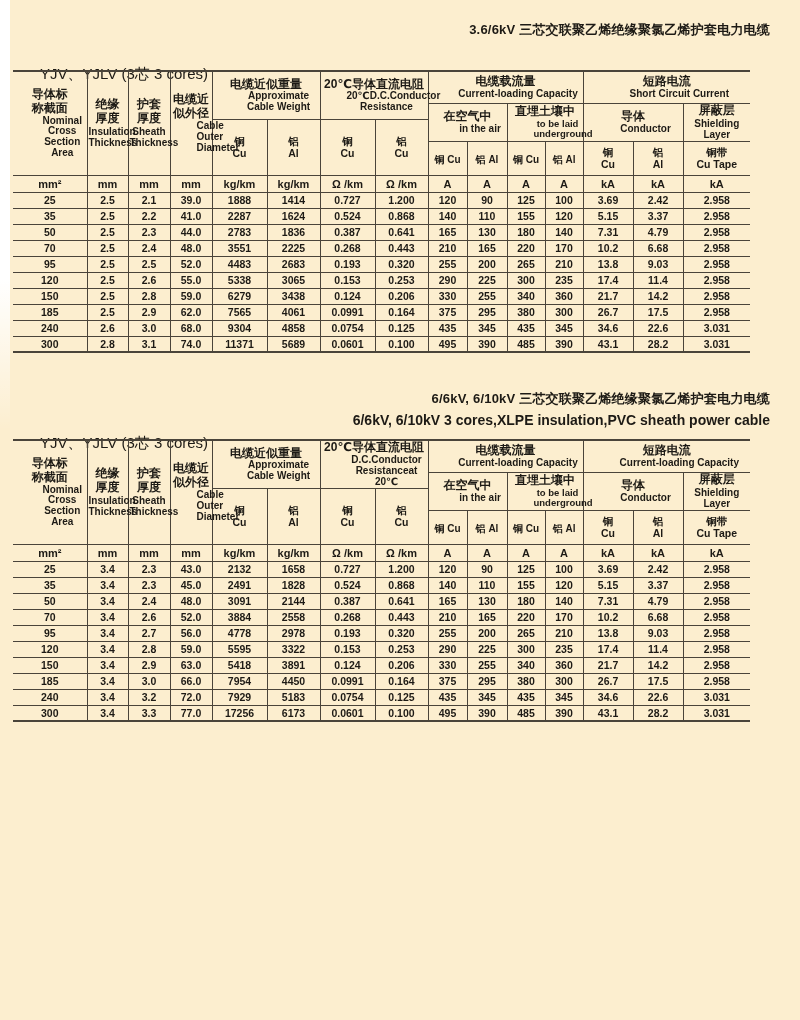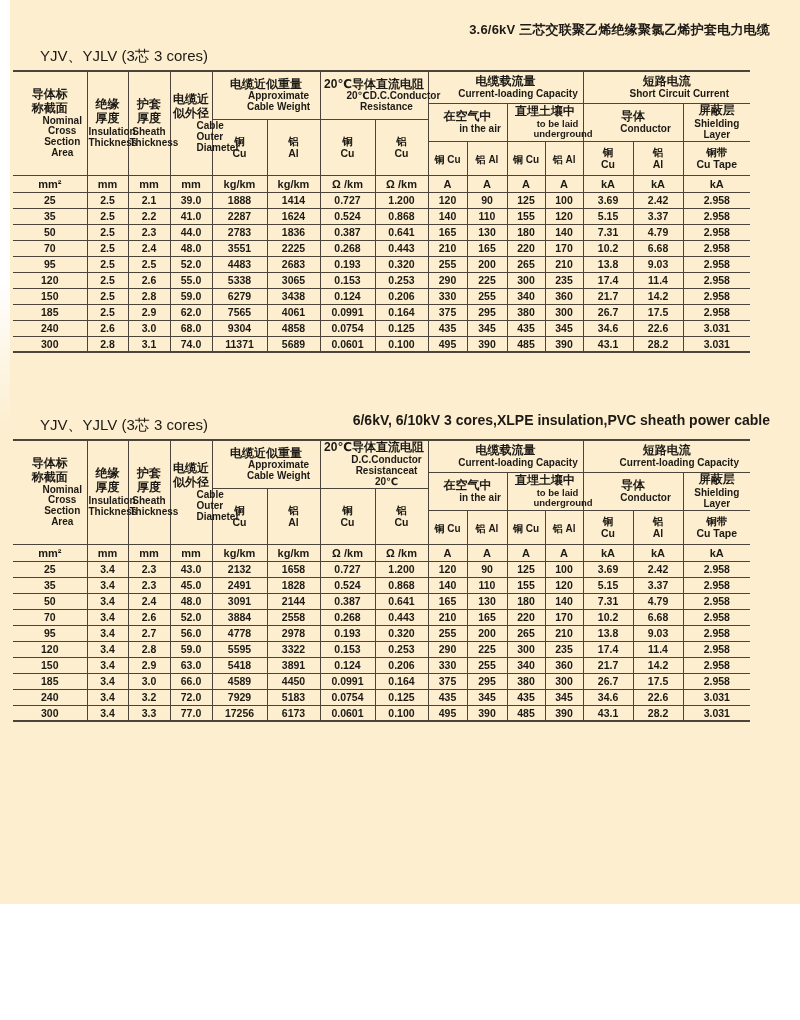--- a/index.html
+++ b/index.html
@@ -1,35 +1,35 @@
 <!DOCTYPE html>
 <html><head>
 <meta charset="utf-8">
 <style>
   html,body { margin:0; padding:0; }
   .sheet {
-    position:relative; width:800px; height:904px;
+    position:relative; width:800px; height:1020px;
     background:#FCEECF; overflow:hidden;
     font-family:"Liberation Sans","DejaVu Sans",sans-serif;
     color:#1D1A15;
   }
   .page-edge {
     position:absolute; left:0; top:0; width:10px; height:430px;
     background:linear-gradient(to bottom,#ffffff 0%,#ffffff 65%,rgba(255,255,255,0) 100%);
   }
   .doc-title-zh {
     position:absolute; right:30px; text-align:right;
     font-size:13px; font-weight:700; letter-spacing:0.2px; white-space:nowrap;
   }
   .doc-title-en {
     position:absolute; right:30px; text-align:right;
     font-size:14px; font-weight:700; white-space:nowrap;
   }
   .model-label {
-    position:absolute; left:40px; font-size:15px; font-weight:400; white-space:nowrap;
+    position:absolute; left:40px; font-size:15px; font-weight:400; white-space:nowrap;margin-top:18px;
   }
   table.spec {
     position:absolute; left:13px; width:737px;
     border-collapse:collapse; table-layout:fixed;
     border-top:2px solid #4A443A; border-bottom:2px solid #4A443A;
   }
   table.spec th, table.spec td {
     border:1px solid #4A443A; padding:0 1px;
     text-align:center; vertical-align:middle;
     background:transparent; font-weight:700;
@@ -361,20 +361,21 @@
           <td>390</td>
           <td>485</td>
           <td>390</td>
           <td>43.1</td>
           <td>28.2</td>
           <td class="no-r">3.031</td>
         </tr>
       </tbody>
   </table>
 
+  <div class="doc-title-zh" style="top:390px">6/6kV, 6/10kV 三芯交联聚乙烯绝缘聚氯乙烯护套电力电缆</div>
   <div class="doc-title-en" style="top:412px">6/6kV, 6/10kV 3 cores,XLPE insulation,PVC sheath power cable</div>
   <div class="model-label" style="top:416px">YJV、YJLV (3芯 3 cores)</div>
 
   <table class="spec" style="top:439px">
     <colgroup>
       <col style="width:74px">
         <col style="width:41px">
         <col style="width:42px">
         <col style="width:42px">
       <col style="width:55px">
@@ -628,21 +629,21 @@
           <td>360</td>
           <td>21.7</td>
           <td>14.2</td>
           <td class="no-r">2.958</td>
         </tr>
         <tr>
           <td class="no-l">185</td>
           <td>3.4</td>
           <td>3.0</td>
           <td>66.0</td>
-          <td>4589</td>
+          <td>7954</td>
           <td>4450</td>
           <td>0.0991</td>
           <td>0.164</td>
           <td>375</td>
           <td>295</td>
           <td>380</td>
           <td>300</td>
           <td>26.7</td>
           <td>17.5</td>
           <td class="no-r">2.958</td>

